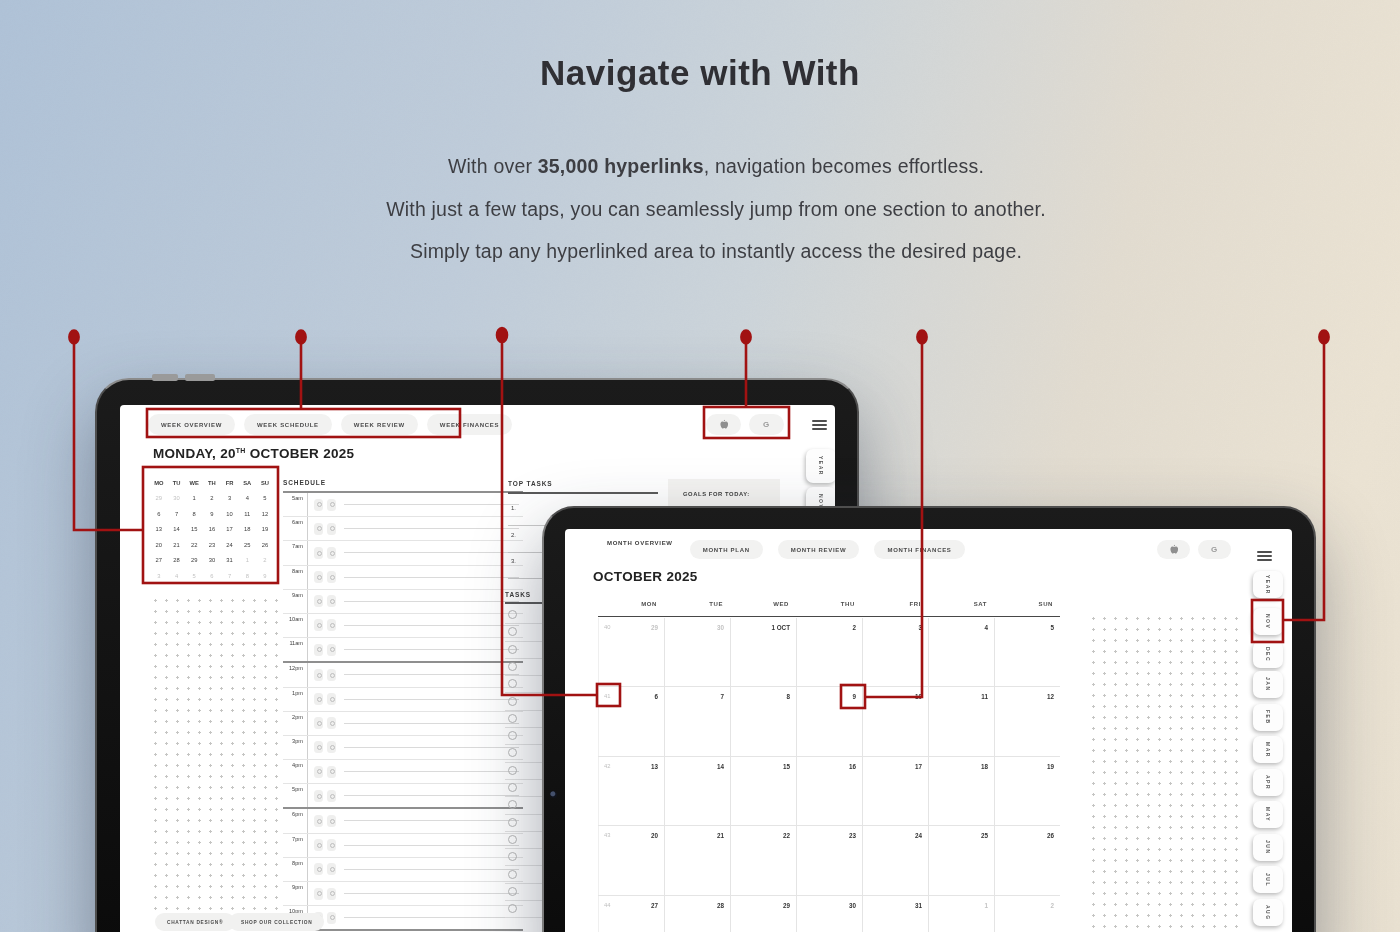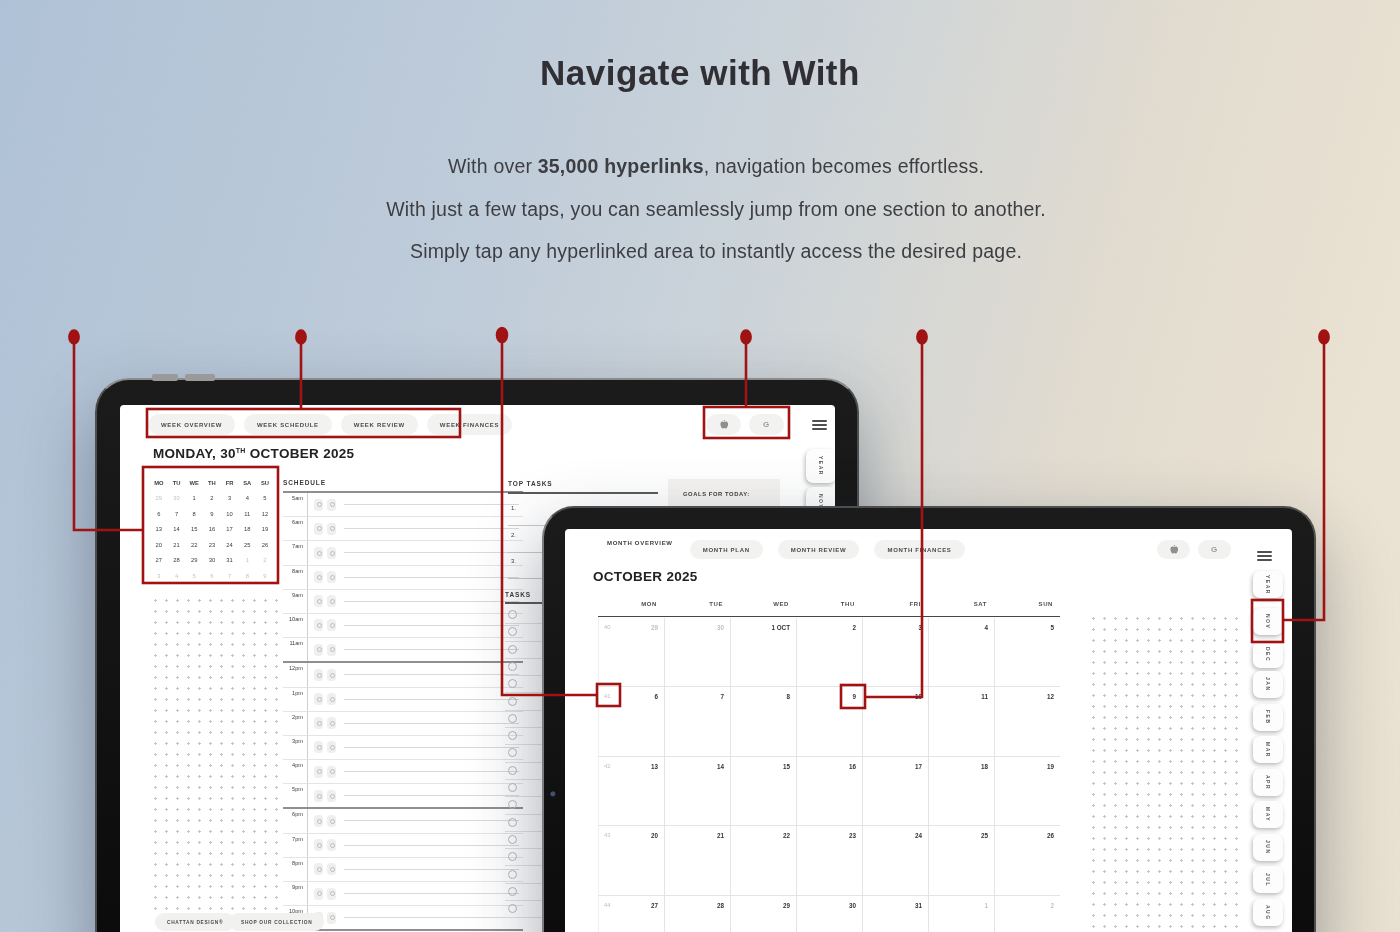--- a/index.html
+++ b/index.html
@@ -122,21 +122,21 @@
       </div>
 
       <div class="burger" style="left:692px;top:15px;">
           <i></i>
           <i></i>
           <i></i>
         </div>
       <div class="side-tab" style="left:686px;top:44px;height:34px;">YEAR</div>
       <div class="side-tab" style="left:686px;top:82px;height:30px;">NOV</div>
 
-      <div class="page-title" style="left:33px;top:41px;"><span>MONDAY, 30</span><sup>TH</sup><span> OCTOBER 2025</span></div>
+      <div class="page-title" style="left:33px;top:41px;"><span>MONDAY, 20</span><sup>TH</sup><span> OCTOBER 2025</span></div>
 
       <div class="mini-cal" id="mini-cal">
           <div class="mc-row">
             <span class="mc-h">MO</span>
             <span class="mc-h">TU</span>
             <span class="mc-h">WE</span>
             <span class="mc-h">TH</span>
             <span class="mc-h">FR</span>
             <span class="mc-h">SA</span>
             <span class="mc-h">SU</span>

